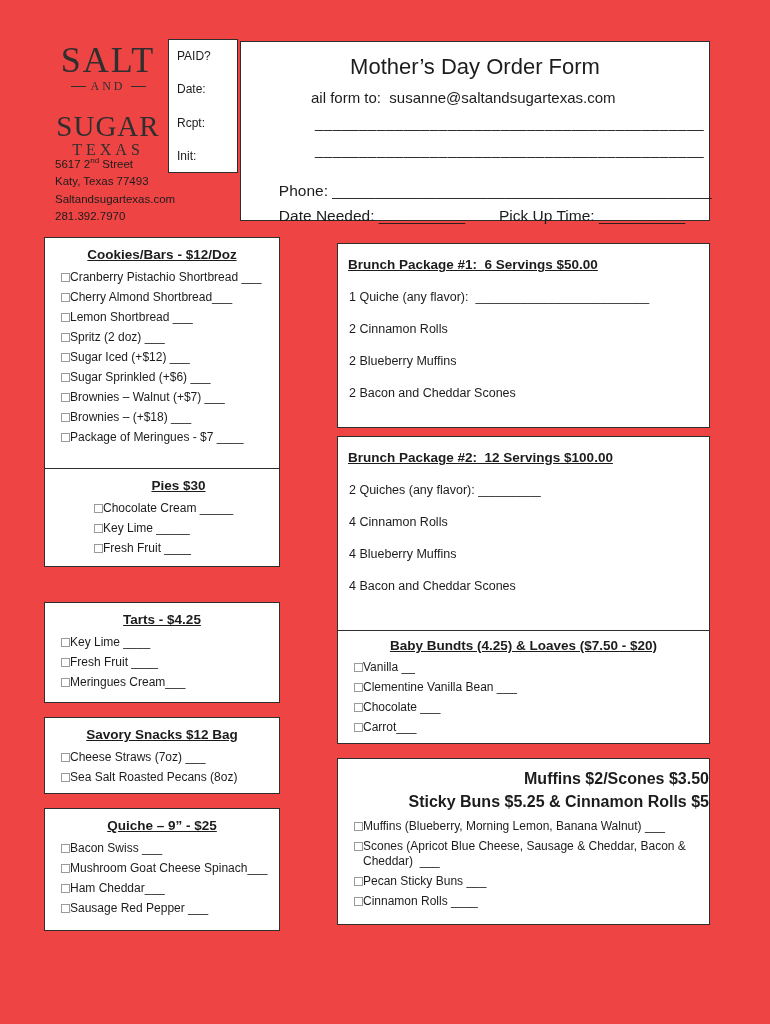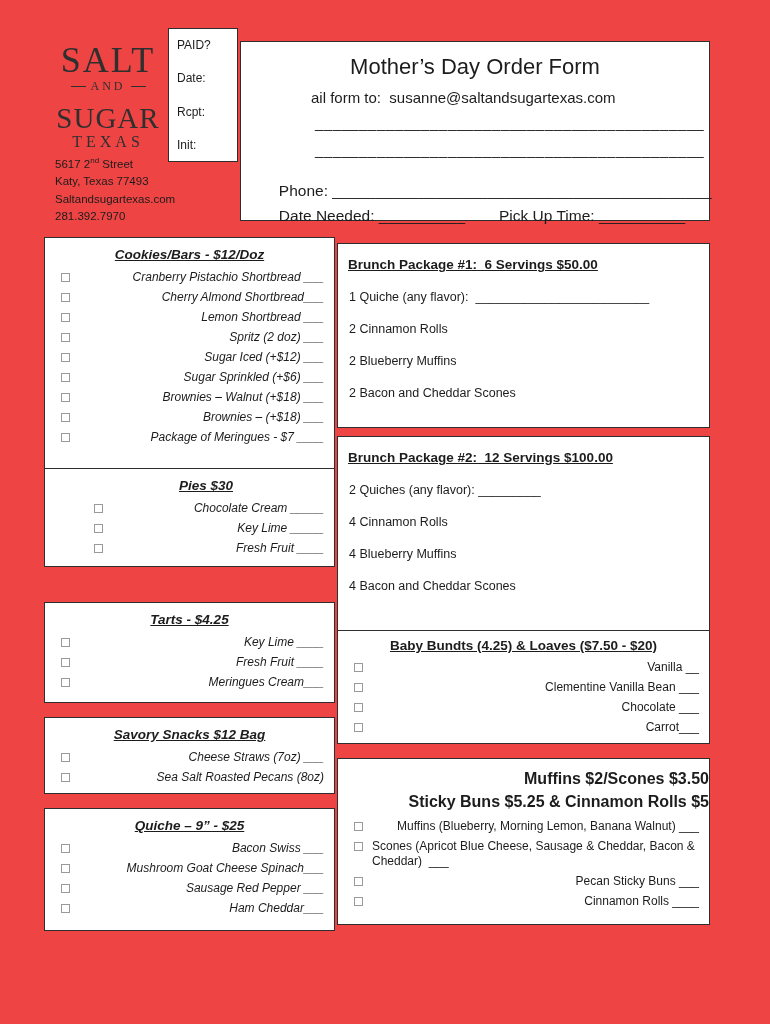--- a/index.html
+++ b/index.html
@@ -9,48 +9,48 @@
     font-family:"Liberation Sans", sans-serif;
     color:#1c1c1c;
   }
   .page { position:relative; width:770px; height:1024px; background:#ef4444; overflow:hidden; }
   .abs { position:absolute; }
   .box { border:1.5px solid #2e2e2e; background:#fff; }
 
   
   .logo { left:52px; top:42px; width:112px; text-align:center; font-family:"Liberation Serif", serif; color:#2f2f2f; }
   .logo-salt  { font-size:36px; letter-spacing:2px; line-height:1.0; }
-  .logo-and   { display:flex; align-items:center; justify-content:center; gap:5px; font-size:12px; letter-spacing:3px; margin:1px 0 9px; }
+  .logo-and   { display:flex; align-items:center; justify-content:center; gap:5px; font-size:12px; letter-spacing:3px; margin:1px 0 17px; }
   .logo-rule  { display:inline-block; width:15px; border-top:1.6px solid #2f2f2f; }
   .logo-sugar { font-size:29px; letter-spacing:1px; line-height:1.05; }
   .logo-texas { font-size:16px; letter-spacing:4px; line-height:1.15; }
 
   
   .contact { left:55px; top:155px; font-size:11.5px; line-height:1.52; }
   .contact sup { font-size:8px; vertical-align:super; }
 
   
-  .paid-box { left:168px; top:28px; width:70px; height:134px; display:flex; flex-direction:column; justify-content:space-between; padding:9px 8px; font-size:12px; }
+  .paid-box { left:168px; top:39px; width:70px; height:134px; display:flex; flex-direction:column; justify-content:space-between; padding:9px 8px; font-size:12px; }
 
   
   .header-box { left:240px; top:41px; width:470px; height:180px; }
   .hb-title { position:absolute; top:12px; left:0; width:100%; text-align:center; font-size:22px; }
   .hb-email { position:absolute; top:47px; left:70px; font-size:15px; white-space:pre; }
   .hb-blank { position:absolute; left:74px; font-size:15px; letter-spacing:0.5px; white-space:pre; }
   .hb-blank1 { top:72px; }
   .hb-blank2 { top:99px; }
   .hb-phone { position:absolute; top:122px; left:12px; font-size:15.5px; white-space:pre; }
   .hb-date  { position:absolute; top:147px; left:12px; font-size:15.5px; white-space:pre; }
   .hb-date .gap { display:inline-block; width:34px; }
 
   
-  .left-sec  { left:44px;  width:291px;font-style:italic; }
+  .left-sec  { left:44px;  width:236px; }
   .right-sec { left:337px; width:373px; }
   .section-title { font-weight:bold; text-decoration:underline; text-align:center; font-size:13.5px; padding:9px 4px 5px; white-space:pre-wrap; }
-  .item { display:flex; align-items:flex-start; gap:9px; padding:2.5px 10px 2.5px 16px;justify-content:space-between; }
+  .item { display:flex; align-items:flex-start; padding:2.5px 10px 2.5px 16px; }
   .item-label { font-size:12px; line-height:15px; white-space:pre-wrap; }
   .checkbox { width:9px; height:9px; border:1px solid #9a9a9a; background:#fff; flex:0 0 auto; margin-top:3px; }
 
   
   .pkg-title { font-weight:bold; text-decoration:underline; font-size:13.5px; padding:13px 8px 0 10px; white-space:pre-wrap; }
   .pkg-item  { font-size:12.5px; line-height:17px; margin-top:15px; padding-left:11px; white-space:pre-wrap; }
   .pkg-item.first { margin-top:17px; }
 
   
   .mix-title { text-align:right; font-weight:bold; font-size:16px; white-space:pre-wrap; }
@@ -121,21 +121,21 @@
     <div class="item">
         <span class="checkbox"></span>
         <span class="item-label">Sugar Iced (+$12) ___</span>
       </div>
     <div class="item">
         <span class="checkbox"></span>
         <span class="item-label">Sugar Sprinkled (+$6) ___</span>
       </div>
     <div class="item">
         <span class="checkbox"></span>
-        <span class="item-label">Brownies – Walnut (+$18) ___</span>
+        <span class="item-label">Brownies – Walnut (+$7) ___</span>
       </div>
     <div class="item">
         <span class="checkbox"></span>
         <span class="item-label">Brownies – (+$18) ___</span>
       </div>
     <div class="item">
         <span class="checkbox"></span>
         <span class="item-label">Package of Meringues - $7 ____</span>
       </div>
   </div>
@@ -189,25 +189,25 @@
     <div class="item">
         <span class="checkbox"></span>
         <span class="item-label">Bacon Swiss ___</span>
       </div>
     <div class="item">
         <span class="checkbox"></span>
         <span class="item-label">Mushroom Goat Cheese Spinach___</span>
       </div>
     <div class="item">
         <span class="checkbox"></span>
+        <span class="item-label">Ham Cheddar___</span>
+      </div>
+    <div class="item">
+        <span class="checkbox"></span>
         <span class="item-label">Sausage Red Pepper ___</span>
-      </div>
-    <div class="item">
-        <span class="checkbox"></span>
-        <span class="item-label">Ham Cheddar___</span>
       </div>
   </div>
 
   <div class="abs box right-sec" style="top:243px; height:185px;">
     <div class="pkg-title">Brunch Package #1:  6 Servings $50.00</div>
     <div class="pkg-item first">1 Quiche (any flavor):  _________________________</div>
     <div class="pkg-item">2 Cinnamon Rolls</div>
     <div class="pkg-item">2 Blueberry Muffins</div>
     <div class="pkg-item">2 Bacon and Cheddar Scones</div>
   </div>

